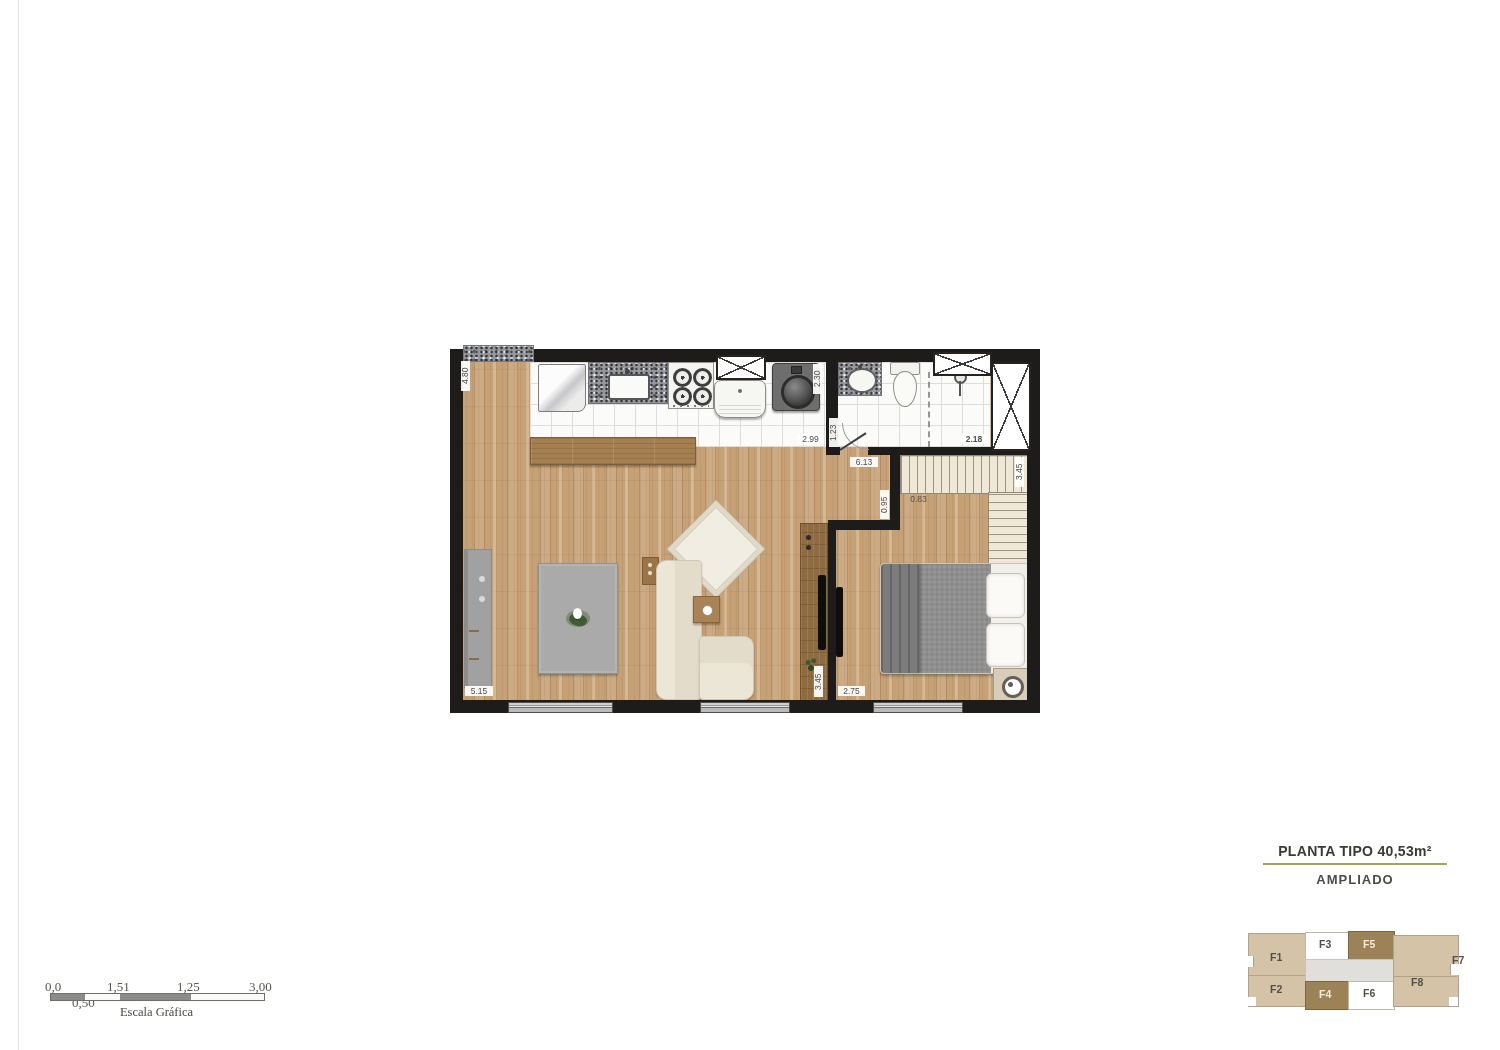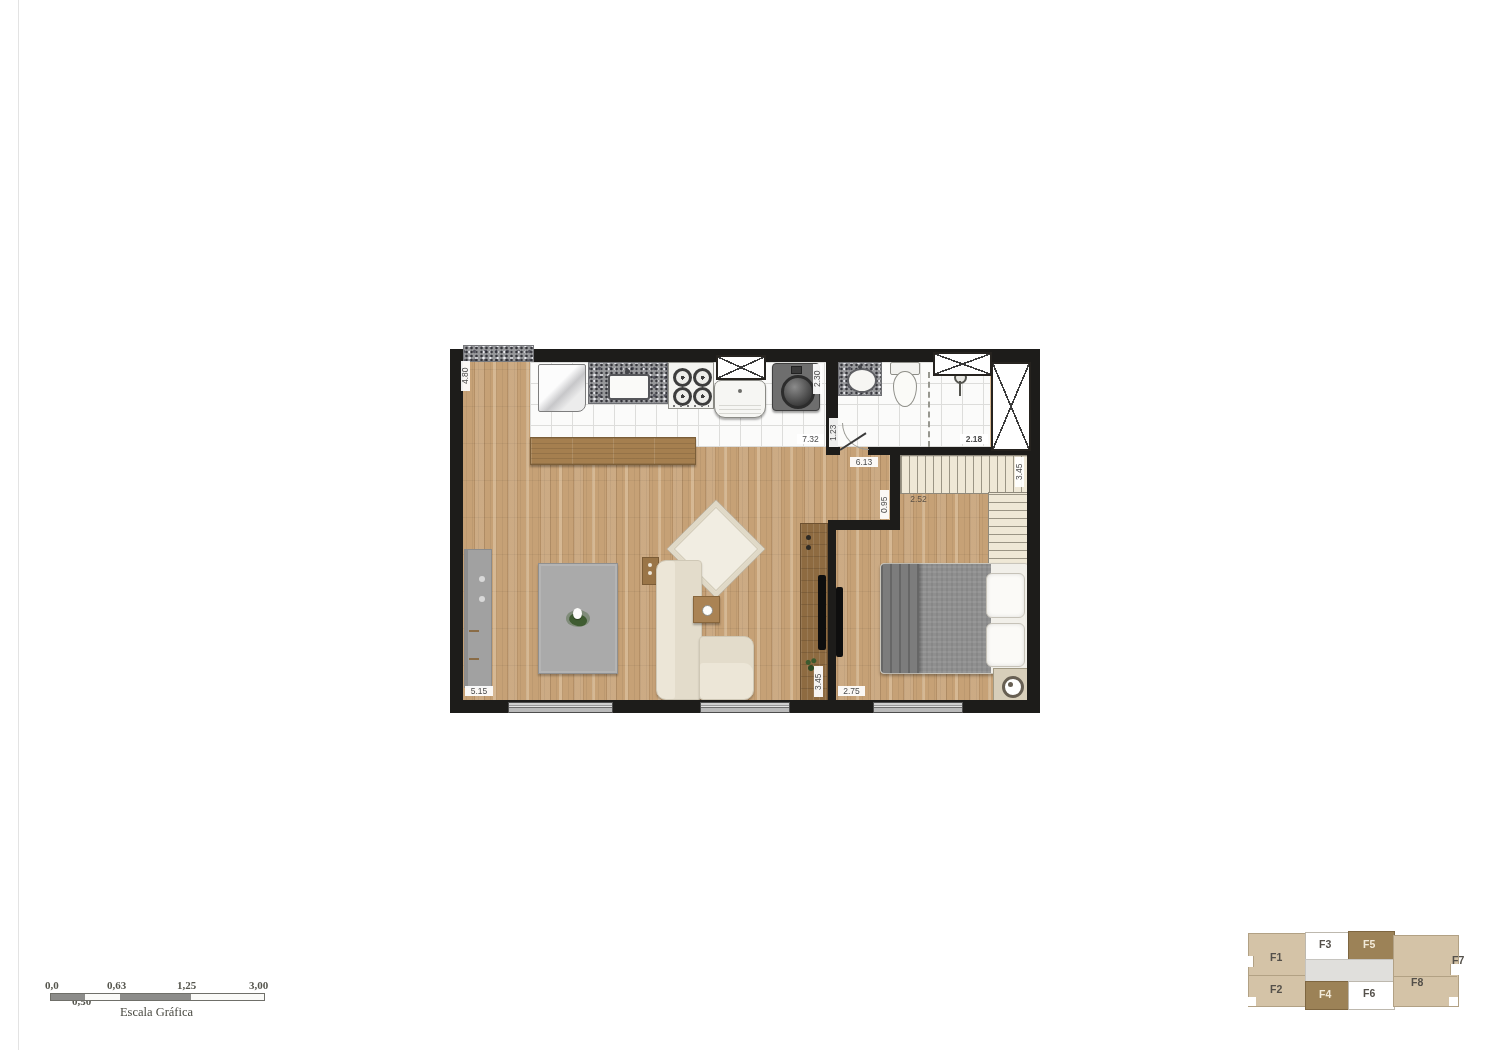--- a/index.html
+++ b/index.html
@@ -46,21 +46,21 @@
   .stool::after{content:"";position:absolute;left:6px;top:4px;right:6px;height:3px;background:#c9c8c2;border-radius:2px;}
 
   
   .kp-label{position:absolute;font-size:10.5px;font-weight:bold;color:#54504a;z-index:5;}
   .kp-tan{position:absolute;background:#d4c3a7;border:1px solid #b2a184;}
   .kp-brown{position:absolute;background:#9c8257;border:1px solid #7e6640;}
   .kp-white{position:absolute;background:#ffffff;border:1px solid #bdb8ae;}
   .kp-gray{position:absolute;background:#e0dfdc;border:1px solid #c6c4bf;}
 
   
-  .sb-num{position:absolute;font-family:"Liberation Serif",serif;font-size:11px;color:#56564e;font-weight:bold;}
+  .sb-num{position:absolute;font-family:"Liberation Serif",serif;font-size:13px;color:#56564e;}
   .sb-seg{position:absolute;top:0;height:100%;}
 </style>
 </head>
 <body>
 
 <div class="stage">
 
   <div class="abs" style="left:18px;top:0;width:1px;height:1050px;background:#e3e3e3;"></div>
 
   <div class="abs" style="left:450px;top:349px;width:590px;height:364px;">
@@ -175,33 +175,38 @@
     <div class="wall" style="left:378px;top:171px;width:8px;height:193px;"></div>
 
     <div class="abs" style="left:390px;top:100px;width:31px;height:2px;background:#3b3b3b;transform:rotate(-33deg);transform-origin:0 50%;z-index:13;"></div>
     <div class="abs" style="left:392px;top:74px;width:26px;height:26px;border-left:1px solid #9a9a94;border-bottom:1px solid #9a9a94;border-bottom-left-radius:100%;z-index:11;"></div>
 
     <div class="window" style="left:58px;top:353px;width:103px;height:9px;"></div>
     <div class="window" style="left:250px;top:353px;width:88px;height:9px;"></div>
     <div class="window" style="left:423px;top:353px;width:88px;height:9px;"></div>
 
     <div class="dim v" style="left:11px;top:12px;height:28px;">4.80</div>
-    <div class="dim" style="left:347px;top:85px;width:25px;">7.32</div>
+    <div class="dim" style="left:347px;top:85px;width:25px;">2.99</div>
     <div class="dim v" style="left:363px;top:15px;height:28px;">2.30</div>
     <div class="dim v" style="left:379px;top:69px;height:27px;">1.23</div>
     <div class="dim" style="left:510px;top:85px;width:26px;font-weight:bold;">2.18</div>
     <div class="dim v" style="left:565px;top:108px;height:28px;">3.45</div>
     <div class="dim" style="left:400px;top:108px;width:26px;">6.13</div>
     <div class="dim v" style="left:430px;top:141px;height:27px;">0.95</div>
-    <div class="dim" style="left:455px;top:145px;width:25px;background:transparent;color:#5d5246;">2.52</div>
+    <div class="dim" style="left:455px;top:145px;width:25px;background:transparent;color:#5d5246;">0.83</div>
     <div class="dim" style="left:15px;top:337px;width:26px;">5.15</div>
     <div class="dim v" style="left:364px;top:317px;height:29px;">3.45</div>
     <div class="dim" style="left:388px;top:337px;width:25px;">2.75</div>
   </div>
 
+  <div class="abs" style="left:1255px;top:843px;width:200px;">
+    <div style="text-align:center;font-size:14px;font-weight:bold;color:#3b3a33;letter-spacing:.3px;">PLANTA TIPO 40,53m²</div>
+    <div style="margin:4px 8px 0 8px;height:2px;background:#a5a15c;"></div>
+    <div style="text-align:center;margin-top:7px;font-size:13px;font-weight:bold;color:#4c4b46;letter-spacing:1px;">AMPLIADO</div>
+  </div>
 
   <div class="abs" style="left:1245px;top:928px;width:215px;height:82px;">
 
     <div class="kp-tan" style="left:3px;top:5px;width:58px;height:72px;"></div>
     <div class="abs" style="left:4px;top:47px;width:57px;height:1px;background:#b2a184;"></div>
     <div class="abs" style="left:0px;top:28px;width:8px;height:11px;background:#fff;border-right:1px solid #b2a184;"></div>
     <div class="abs" style="left:3px;top:69px;width:8px;height:9px;background:#fff;"></div>
 
     <div class="kp-white" style="left:60px;top:4px;width:43px;height:27px;"></div>
     <div class="kp-brown" style="left:103px;top:3px;width:45px;height:28px;"></div>
@@ -220,21 +225,21 @@
     <div class="kp-label" style="left:74px;top:60px;color:#f2ead9;">F4</div>
     <div class="kp-label" style="left:118px;top:10px;color:#f2ead9;">F5</div>
     <div class="kp-label" style="left:118px;top:59px;">F6</div>
     <div class="kp-label" style="left:166px;top:26px;padding-left:41px;">F7</div>
     <div class="kp-label" style="left:166px;top:48px;">F8</div>
   </div>
 
   <div class="abs" style="left:45px;top:975px;width:230px;height:48px;">
     <span class="sb-num" style="left:0px;top:4px;">0,0</span>
     <span class="sb-num" style="left:27px;top:20px;">0,50</span>
-    <span class="sb-num" style="left:62px;top:4px;">0,63</span>
+    <span class="sb-num" style="left:62px;top:4px;">1,51</span>
     <span class="sb-num" style="left:132px;top:4px;">1,25</span>
     <span class="sb-num" style="left:204px;top:4px;">3,00</span>
     <div class="abs" style="left:5px;top:18px;width:213px;height:6px;border:1px solid #6f6f69;background:#fafaf8;">
       <div class="sb-seg" style="left:0;width:34px;background:#8c8c8a;"></div>
       <div class="sb-seg" style="left:34px;width:35px;background:#fafaf8;"></div>
       <div class="sb-seg" style="left:69px;width:71px;background:#8c8c8a;"></div>
       <div class="sb-seg" style="left:140px;width:73px;background:#fafaf8;"></div>
     </div>
     <div style="position:absolute;left:5px;top:30px;width:213px;text-align:center;font-family:'Liberation Serif',serif;font-size:12.5px;color:#4a4a42;">Escala Gráfica</div>
   </div>

